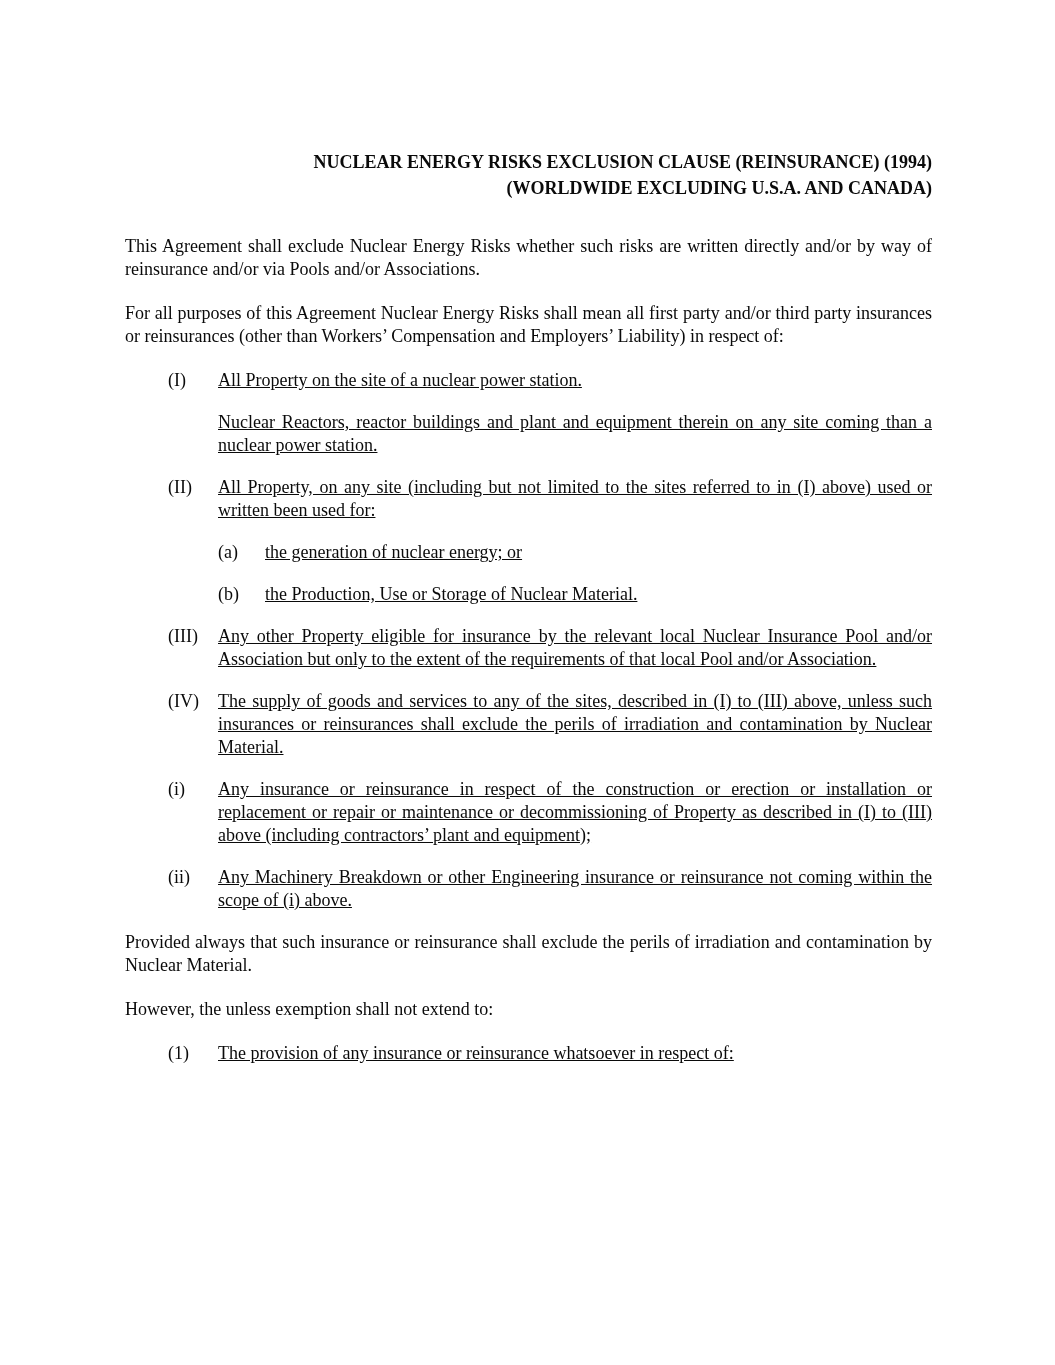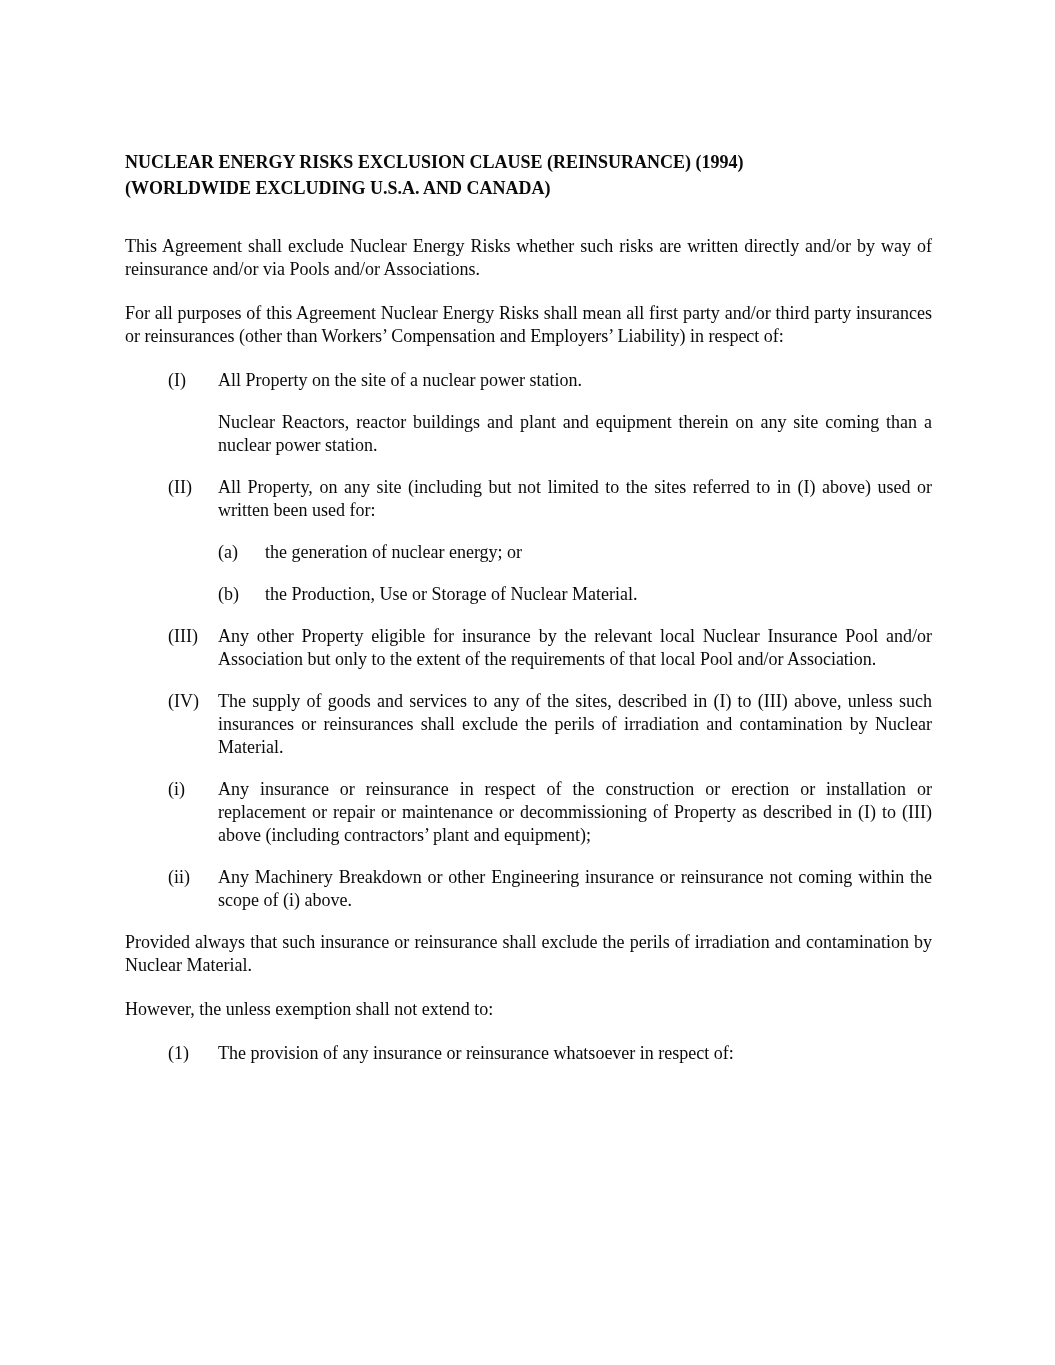--- a/index.html
+++ b/index.html
@@ -23,21 +23,21 @@
     font-family: "Liberation Serif", "DejaVu Serif", serif;
     font-size: 18px;
     line-height: 23px;
     text-align: justify;
   }
   .title {
     margin: 0 0 34px 0;
     font-size: 18px;
     line-height: 26px;
     font-weight: bold;
-    text-align: left;
+    text-align: right;
   }
   .title-line { display: block; }
   .para { margin: 0 0 21px 0; }
   .underline { text-underline-offset: 3px; }
   .li {
     display: flex;
     margin: 0 0 19px 0;
   }
   .li .marker {
     flex: none;
@@ -45,20 +45,21 @@
     width: 50px;
     text-align: left;
   }
   .li.sub .marker {
     margin-left: 93px;
     width: 47px;
   }
   .li .li-text {
     flex: 1;
     text-align: justify;
+    text-decoration: underline;
   }
 </style>
 </head>
 <body>
 
 <div class="page">
   <div class="content">
 
     <h1 class="title">
       <span class="title-line">NUCLEAR ENERGY RISKS EXCLUSION CLAUSE (REINSURANCE) (1994)</span>

